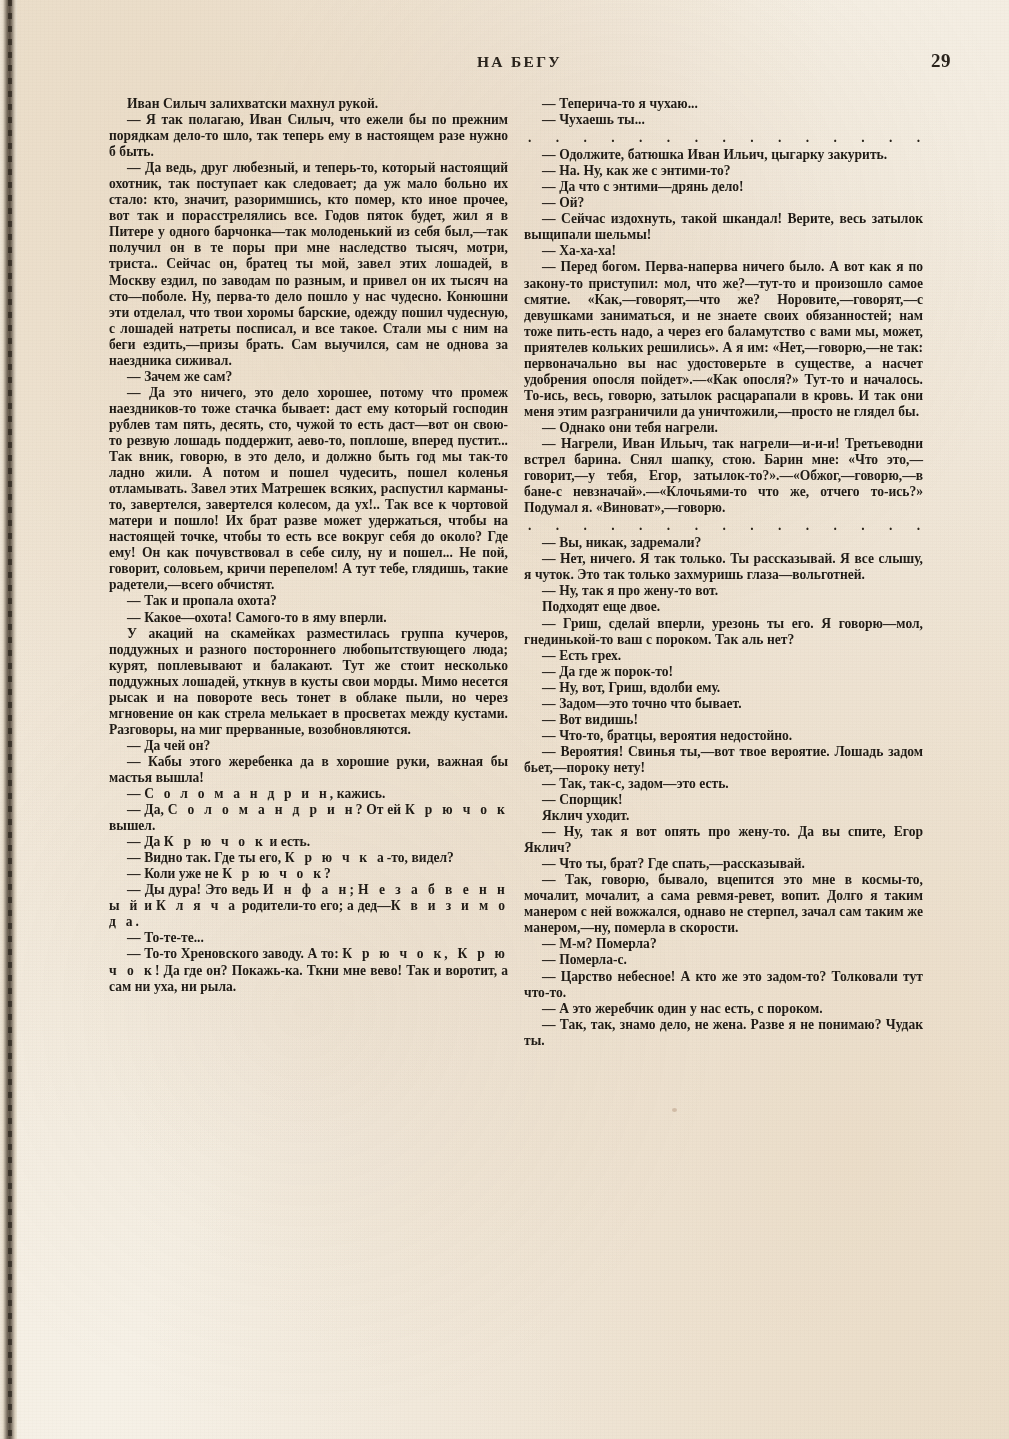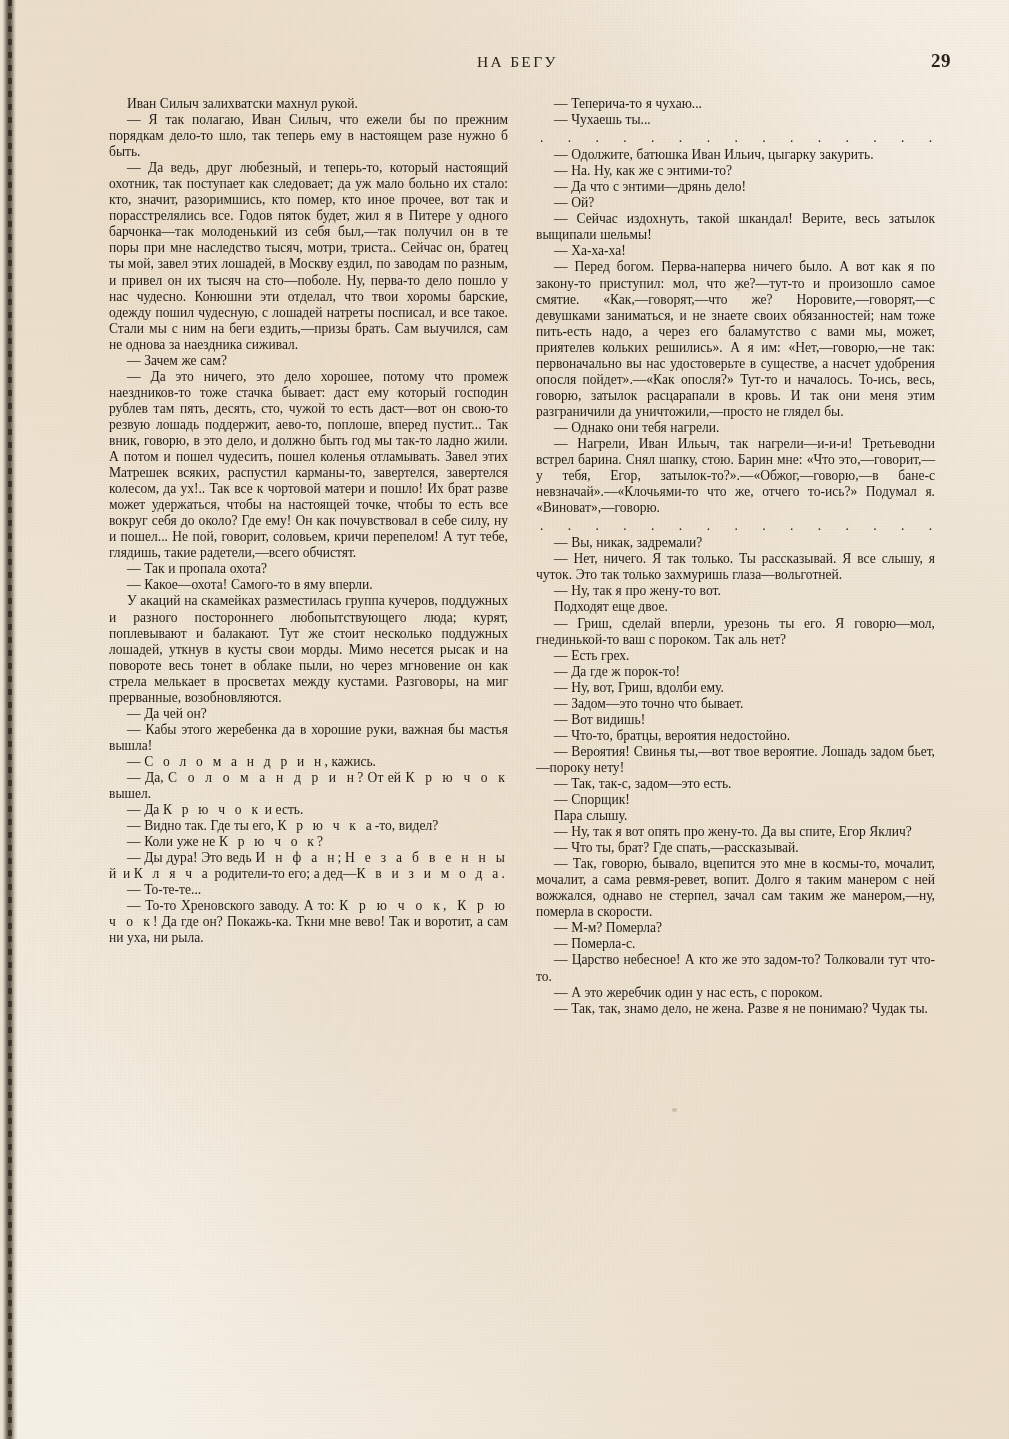--- a/index.html
+++ b/index.html
@@ -58,40 +58,41 @@
     top: 50px;
     left: 112px;
     right: 58px;
     display: flex;
     align-items: baseline;
     justify-content: space-between;
     height: 20px;
   }
   .head-title {
     font-size: 15.5px;
-    font-weight: normal;
+    font-weight: bold;
     letter-spacing: 2.3px;
     color: #2a241d;
     margin-left: 365px;
   }
   .folio {
     font-size: 19px;
     font-weight: bold;
     color: #2a241d;
     letter-spacing: .5px;
   }
 
   
   .columns {
     position: absolute;
     top: 96px;
     left: 109px;
     width: 826px;
     display: flex;
-    gap: 28px;
+    gap: 16px;
+    font-weight: bold;
   }
   .col {
     width: 399px;
   }
   p.par {
     margin: 0;
     font-size: 13.55px;
     line-height: 16.05px;
     text-align: justify;
     text-indent: 18px;
@@ -183,21 +184,21 @@
         <p class="par dash">— Гриш, сделай вперли, урезонь ты его. Я говорю—мол, гнединькой-то ваш с пороком. Так аль нет?</p>
         <p class="par dash">— Есть грех.</p>
         <p class="par dash">— Да где ж порок-то!</p>
         <p class="par dash">— Ну, вот, Гриш, вдолби ему.</p>
         <p class="par dash">— Задом—это точно что бывает.</p>
         <p class="par dash">— Вот видишь!</p>
         <p class="par dash">— Что-то, братцы, вероятия недостойно.</p>
         <p class="par dash">— Вероятия! Свинья ты,—вот твое вероятие. Лошадь задом бьет,—пороку нету!</p>
         <p class="par dash">— Так, так-с, задом—это есть.</p>
         <p class="par dash">— Спорщик!</p>
-        <p class="par">Пара слышу.</p>
+        <p class="par">Яклич уходит.</p>
         <p class="par dash">— Ну, так я вот опять про жену-то. Да вы спите, Егор Яклич?</p>
         <p class="par dash">— Что ты, брат? Где спать,—рассказывай.</p>
         <p class="par dash">— Так, говорю, бывало, вцепится это мне в космы-то, мочалит, мочалит, а сама ревмя-ревет, вопит. Долго я таким манером с ней вожжался, однаво не стерпел, зачал сам таким же манером,—ну, померла в скорости.</p>
         <p class="par dash">— М-м? Померла?</p>
         <p class="par dash">— Померла-с.</p>
         <p class="par dash">— Царство небесное! А кто же это задом-то? Толковали тут что-то.</p>
         <p class="par dash">— А это жеребчик один у нас есть, с пороком.</p>
         <p class="par dash">— Так, так, знамо дело, не жена. Разве я не понимаю? Чудак ты.</p>
       </div>
   </div>

